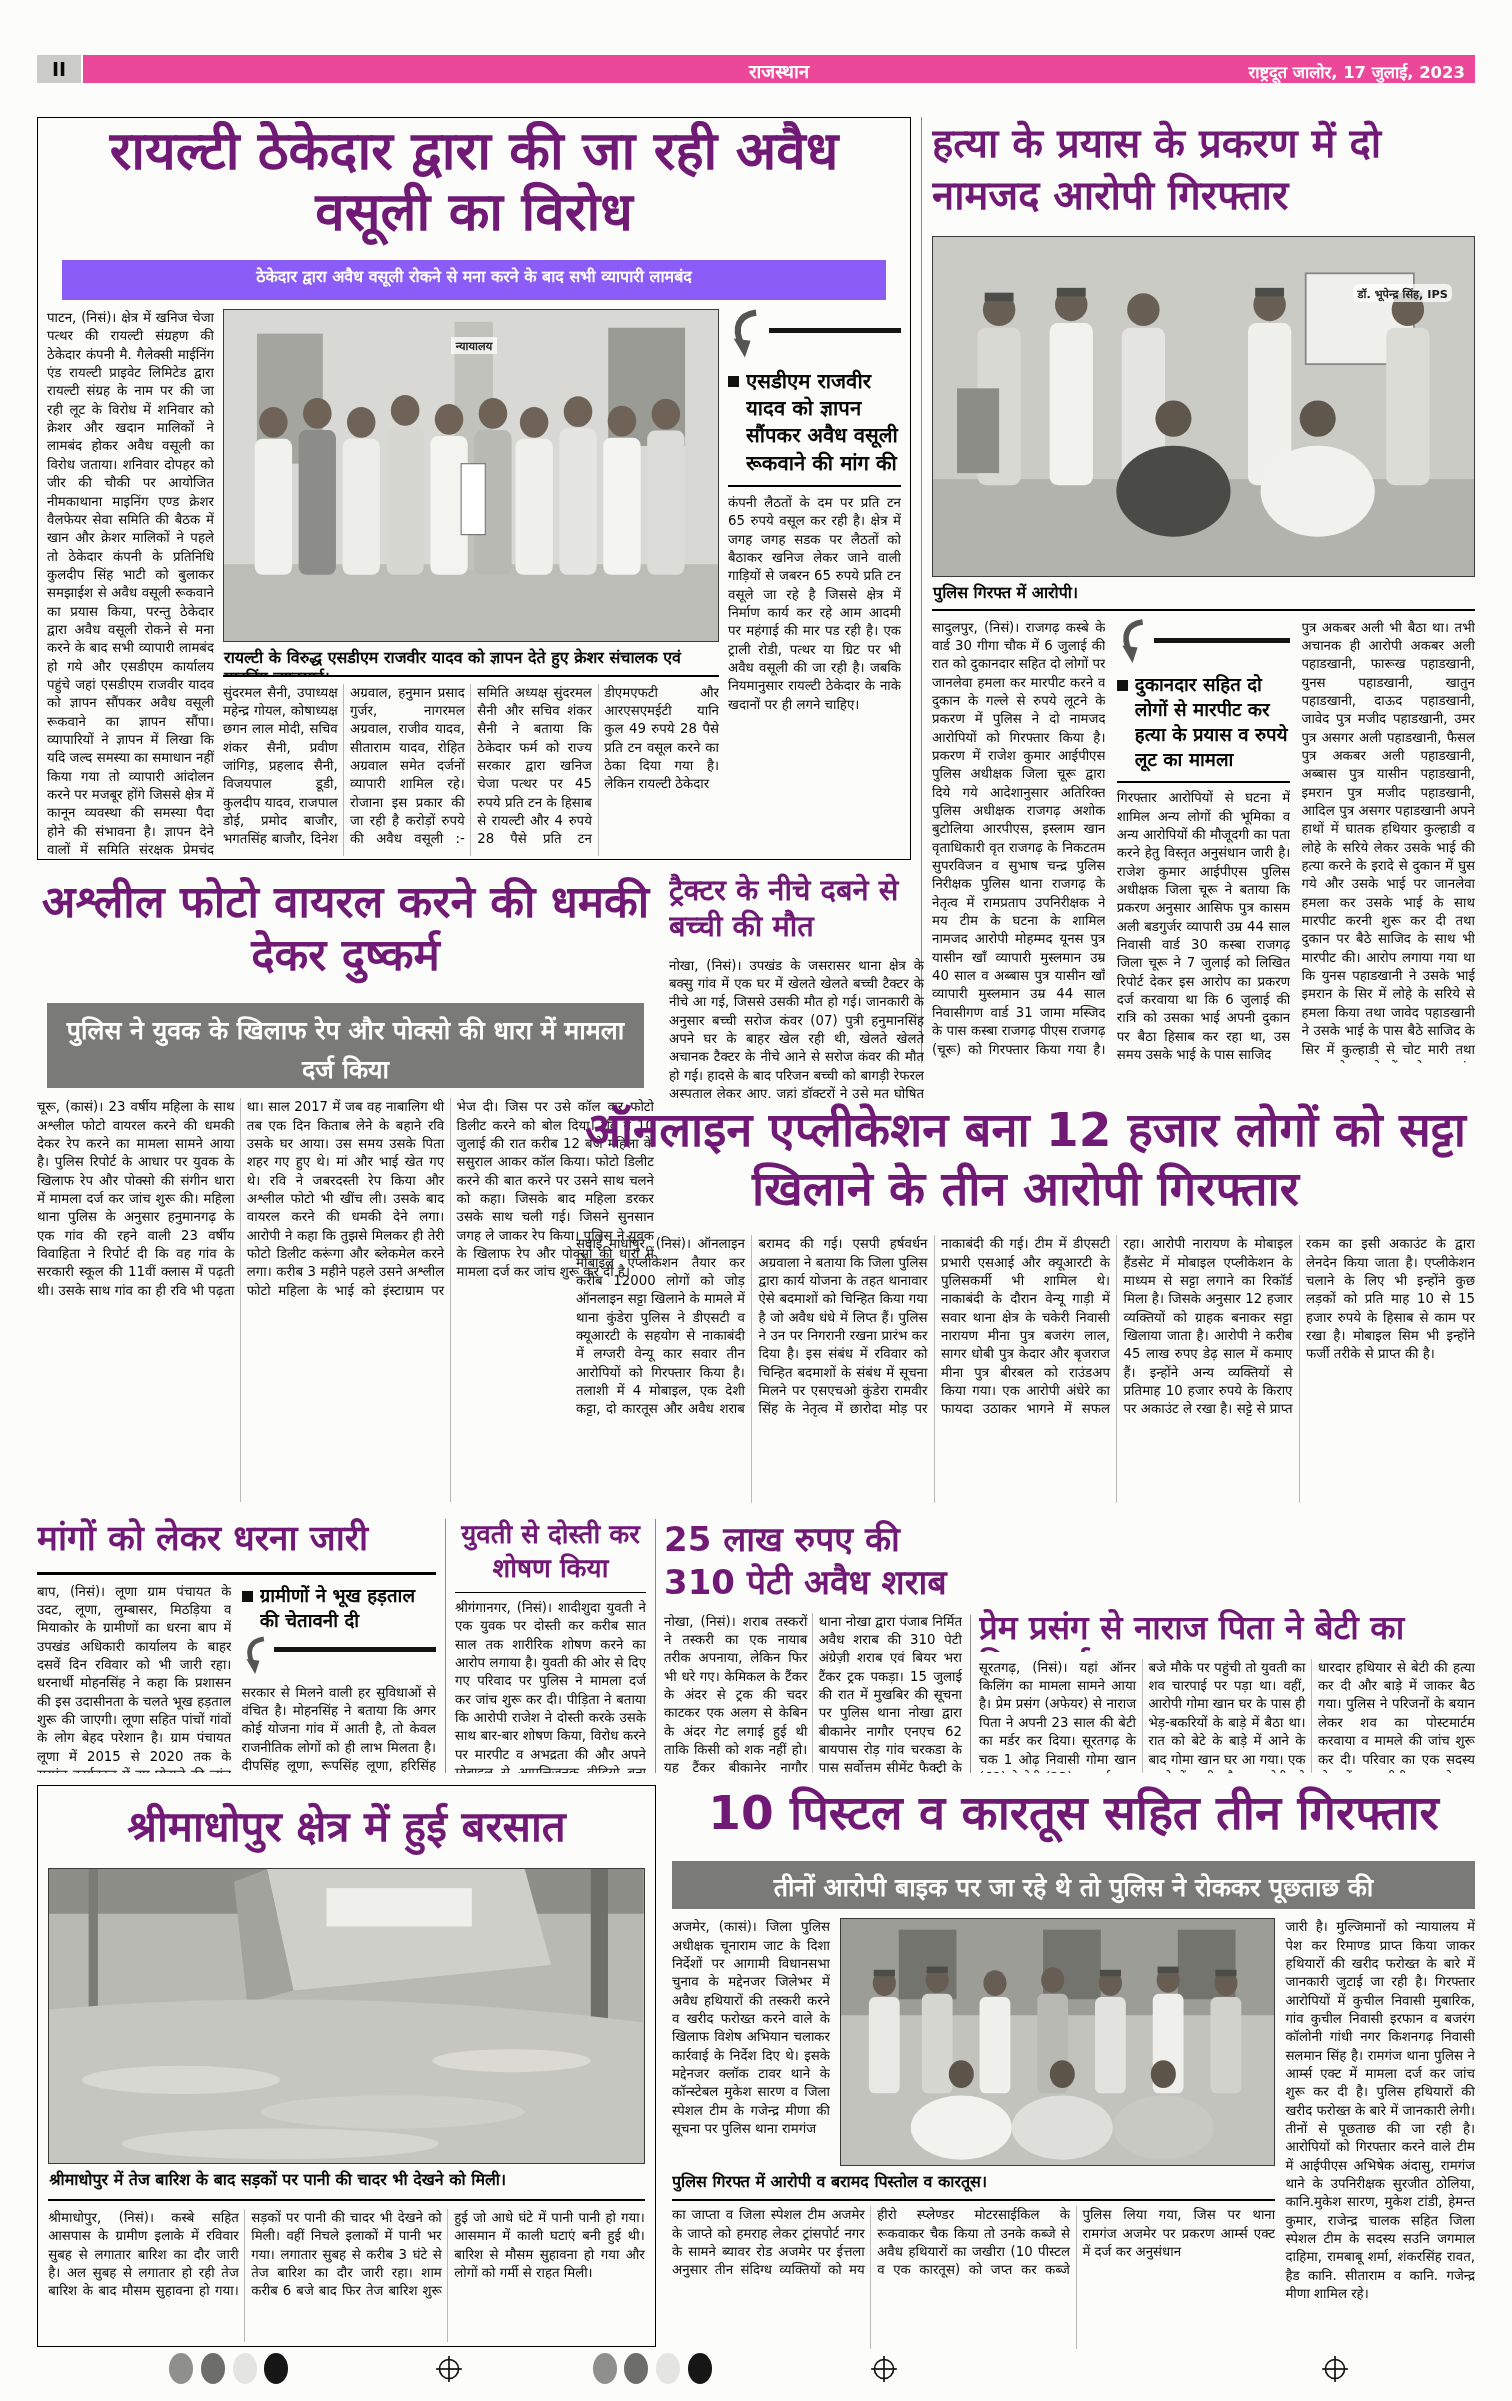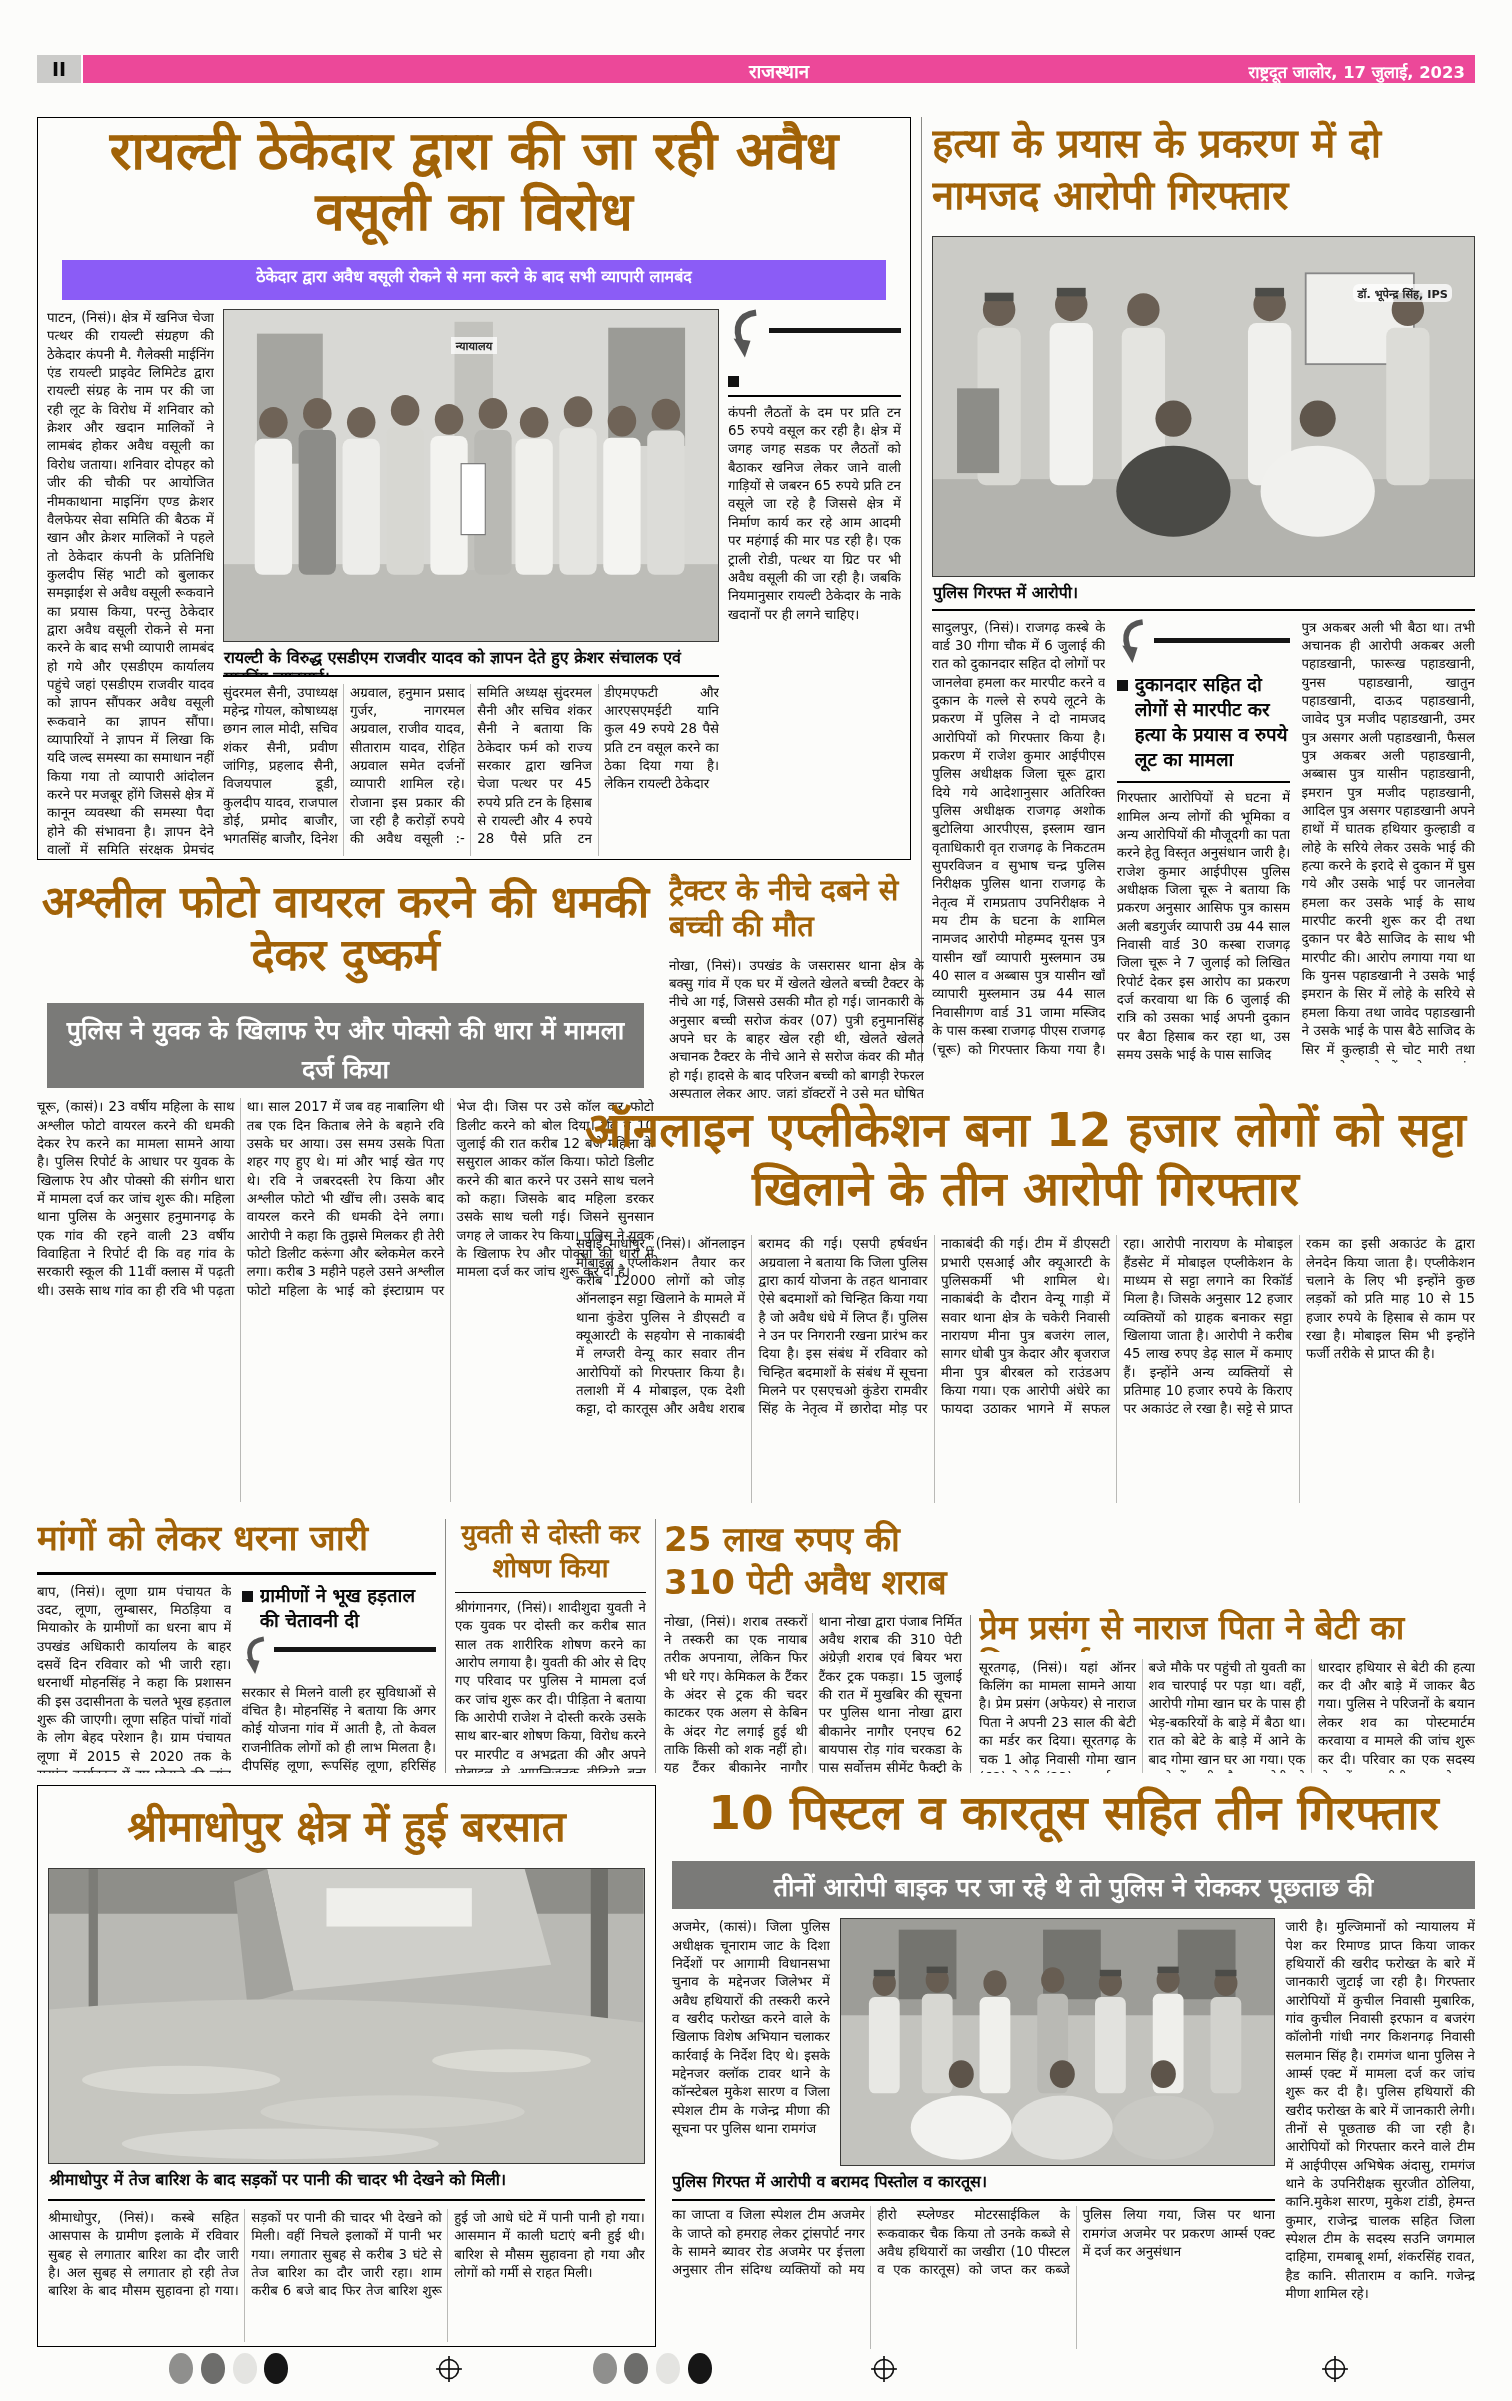--- a/index.html
+++ b/index.html
@@ -5,21 +5,21 @@
   html,body{margin:0;padding:0;background:#e8e8e6;}
   .page{position:relative;width:1512px;height:2401px;background:#fcfcfa;color:#0a0a0a;
         font-family:"DejaVu Sans","Liberation Sans",sans-serif;overflow:hidden;}
   .abs{position:absolute;}
   .clip{overflow:hidden;}
   .bd{font-size:13.3px;line-height:1.38;text-align:justify;}
   .cols2{column-count:2;column-gap:11.3px;column-rule:0.6px solid #b9b9b6;}
   .cols3{column-count:3;column-gap:12.4px;column-rule:0.6px solid #b9b9b6;}
   .cols4{column-count:4;column-gap:12.4px;column-rule:0.6px solid #b9b9b6;}
   .cols5{column-count:5;column-gap:13.6px;column-rule:0.6px solid #b9b9b6;}
-  .hl{font-weight:bold;color:#a16207;}
+  .hl{font-weight:bold;color:#701a75;}
   .center{text-align:center;}
   .graybar{color:#fff;font-weight:bold;text-align:center;}
   .caption{font-weight:bold;font-size:16px;line-height:1.3;}
   .photo{position:relative;border:1.1px solid #3a3a38;background:#cfcfcb;}
   .photo svg{display:block;width:100%;height:100%;}
   .photo-sign{position:absolute;color:#222;background:rgba(255,255,255,.75);
       font-size:11.3px;font-weight:bold;padding:1.1px 4.5px;}
   .vr{position:absolute;border-left:1.1px solid #8a8a86;width:0;}
   
   .pq-top{display:flex;align-items:flex-start;gap:4.5px;margin-bottom:5.6px;}
@@ -92,20 +92,21 @@
             <span>
               <svg width="36" height="51" viewBox="0 0 64 90">
                   <path d="M50 6 C18 10 10 34 24 62" fill="none" stroke="#555" stroke-width="11"></path>
                   <path d="M10 52 L30 86 L40 56 Z" fill="#555"></path>
                 </svg>
             </span>
             <span class="pq-bar"></span>
           </div>
           <div class="pq-text">
             <span class="pq-sq"></span>
+            <span class="clip" style="max-height:186px;">एसडीएम राजवीर यादव को ज्ञापन सौंपकर अवैध वसूली रूकवाने की मांग की</span>
           </div>
           <div class="pq-under"></div>
         </div>
         <div class="bd clip" style="flex:1;">कंपनी लैठतों के दम पर प्रति टन 65 रुपये वसूल कर रही है। क्षेत्र में जगह जगह सडक पर लैठतों को बैठाकर खनिज लेकर जाने वाली गाड़ियों से जबरन 65 रुपये प्रति टन वसूले जा रहे है जिससे क्षेत्र में निर्माण कार्य कर रहे आम आदमी पर महंगाई की मार पड रही है। एक ट्राली रोडी, पत्थर या ग्रिट पर भी अवैध वसूली की जा रही है। जबकि नियमानुसार रायल्टी ठेकेदार के नाके खदानों पर ही लगने चाहिए।</div>
       </div>
     </div>
   </div>
 
   <div class="vr" style="left:921px;top:117px;height:946px;"></div>
 

